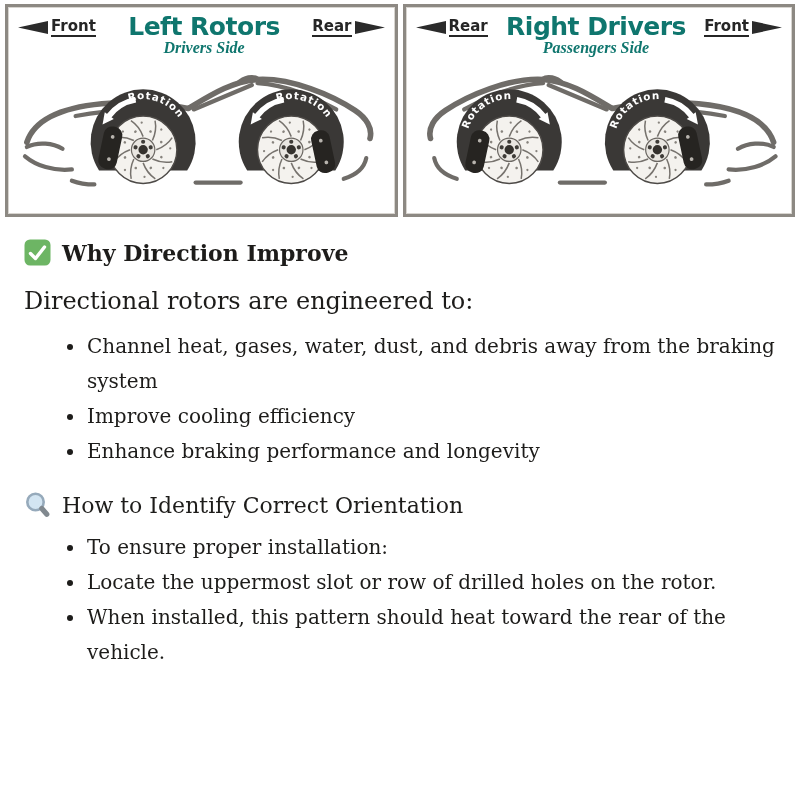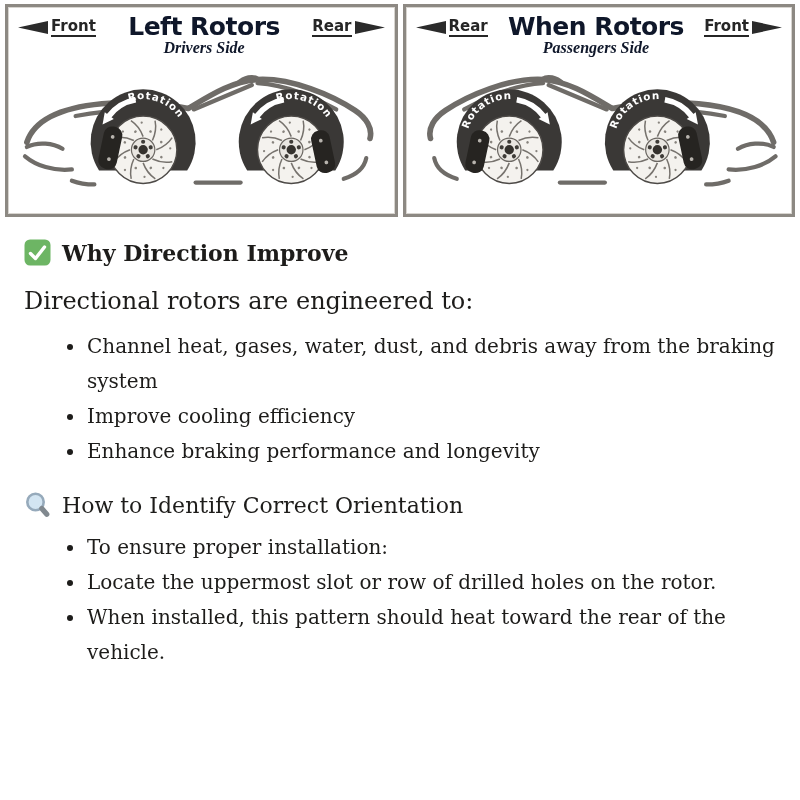--- a/index.html
+++ b/index.html
@@ -8,21 +8,21 @@
 
   
   .diagram{display:flex;gap:5px;padding:4px 5px 0 5px;}
   .panel{flex:1;margin:0;box-sizing:border-box;height:213px;background:#fff;
          border:3px solid #8d8983;box-shadow:inset 0 0 0 1px #d8d5d0;}
   .panel-header{display:flex;justify-content:space-between;align-items:flex-start;
                 padding:6px 10px 0 10px;font-family:"DejaVu Sans", sans-serif;}
   .dir{display:flex;align-items:center;gap:3px;margin-top:5px;}
   .dir-label{font-size:15px;font-weight:bold;color:#262626;border-bottom:2px solid #262626;line-height:1.1;}
   .dir-arrow{display:block;}
-  .panel-titles{text-align:center;color:#0f172a;line-height:1.02;margin-top:1px;}
+  .panel-titles{text-align:center;color:#0f766e;line-height:1.02;margin-top:1px;}
   .panel-title{font-size:25px;font-weight:bold;letter-spacing:-0.5px;}
   .panel-subtitle{font-size:16px;font-weight:bold;font-style:italic;font-family:Liberation Serif, serif;}
   .car{display:block;width:100%;height:150px;}
   .sketch{stroke:#6f6c68;fill:none;stroke-linecap:round;stroke-linejoin:round;}
   .rot-text{font-family:"DejaVu Sans", sans-serif;font-size:11px;font-weight:bold;
             fill:#ffffff;letter-spacing:1px;}
 
   
   .content{padding:0 24px;}
   .intro{font-size:20px;line-height:35px;margin:14px 0 0 0;max-width:724px;}
@@ -149,21 +149,21 @@
 
     <figure class="panel">
       <div class="panel-header">
         <div class="dir">
           <svg class="dir-arrow" width="30" height="15" viewBox="0 0 30 15">
               <polygon points="0,7.5 30,1 30,14" fill="#2b2b2b"></polygon>
             </svg>
           <span class="dir-label">Rear</span>
         </div>
         <div class="panel-titles">
-          <div class="panel-title">When Rotors</div>
+          <div class="panel-title">Right Drivers</div>
           <div class="panel-subtitle">Passengers Side</div>
         </div>
         <div class="dir">
           <span class="dir-label">Front</span>
           <svg class="dir-arrow" width="30" height="15" viewBox="0 0 30 15">
               <polygon points="30,7.5 0,1 0,14" fill="#2b2b2b"></polygon>
             </svg>
         </div>
       </div>
       <svg class="car" viewBox="0 0 384 160">

